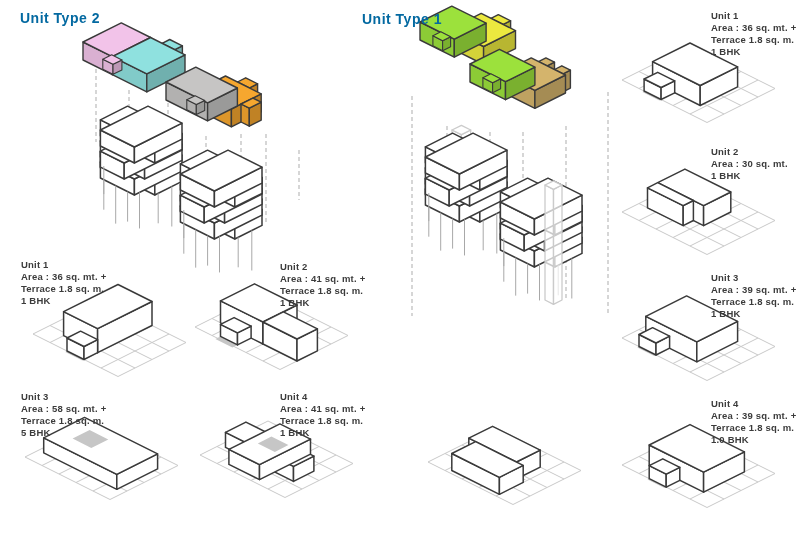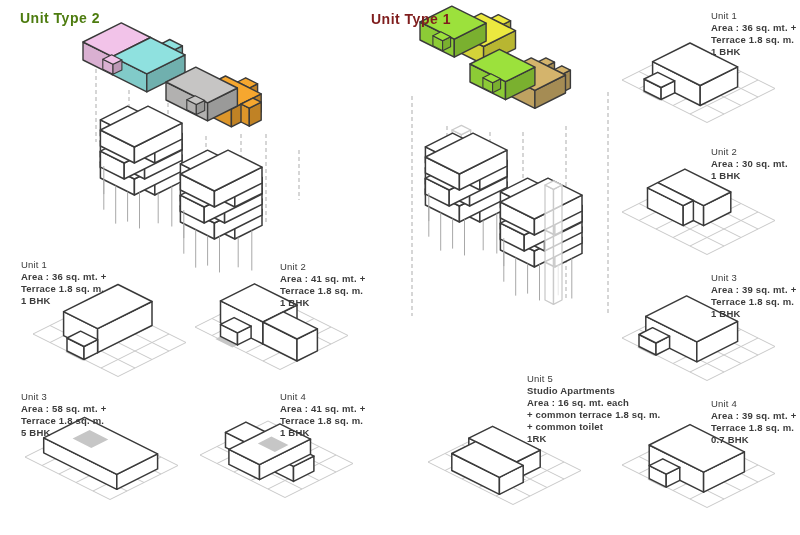--- a/index.html
+++ b/index.html
@@ -1,21 +1,21 @@
 <!DOCTYPE html>
 <html><head>
 <meta charset="utf-8">
 <style>
   html,body{margin:0;padding:0;background:#fff;}
   .canvas{position:relative;width:800px;height:535px;background:#ffffff;overflow:hidden;
           font-family:"Liberation Sans",sans-serif;}
   #scene{position:absolute;left:0;top:0;}
   .title{position:absolute;font-size:14px;font-weight:bold;letter-spacing:.5px;white-space:nowrap;}
   .uinfo{position:absolute;font-size:9.5px;font-weight:bold;line-height:12px;letter-spacing:.2px;white-space:nowrap;}
-  .uname{font-size:9.5px;font-weight:normal;}
+  .uname{font-size:9.5px;font-weight:bold;}
 </style>
 </head>
 <body>
 
 <div class="canvas">
 
   <svg id="scene" width="800" height="535">
       <g>
         <line x1="96" y1="62" x2="96" y2="142" stroke="#b5b5b5" stroke-width="1.1" stroke-dasharray="4,3"></line>
         <line x1="129" y1="90" x2="129" y2="170" stroke="#b5b5b5" stroke-width="1.1" stroke-dasharray="4,3"></line>
@@ -388,22 +388,22 @@
         <polygon points="468.8,455.2 516.4,479.0 516.4,462.0 468.8,438.2" fill="#ffffff" stroke="#3a3a3a" stroke-width="1.5" stroke-linejoin="round"></polygon>
         <polygon points="516.4,479.0 540.2,467.1 540.2,450.1 516.4,462.0" fill="#ffffff" stroke="#3a3a3a" stroke-width="1.5" stroke-linejoin="round"></polygon>
         <polygon points="468.8,438.2 516.4,462.0 540.2,450.1 492.6,426.3" fill="#ffffff" stroke="#3a3a3a" stroke-width="1.5" stroke-linejoin="round"></polygon>
         <polygon points="495.1,477.7 512.1,486.2 525.8,479.4 508.8,470.9" fill="#c6c6c6"></polygon>
         <polygon points="451.8,470.5 499.4,494.3 499.4,477.3 451.8,453.5" fill="#ffffff" stroke="#3a3a3a" stroke-width="1.5" stroke-linejoin="round"></polygon>
         <polygon points="499.4,494.3 523.2,482.4 523.2,465.4 499.4,477.3" fill="#ffffff" stroke="#3a3a3a" stroke-width="1.5" stroke-linejoin="round"></polygon>
         <polygon points="451.8,453.5 499.4,477.3 523.2,465.4 475.6,441.6" fill="#ffffff" stroke="#3a3a3a" stroke-width="1.5" stroke-linejoin="round"></polygon>
       </g>
     </svg>
 
-  <div class="title" style="left: 20px; top: 10px; color: #4d7c0f;">Unit Type 2</div>
-  <div class="title" style="left: 371px; top: 11px; color: #7f1d1d;">Unit Type 1</div>
+  <div class="title" style="left: 20px; top: 10px; color: #0369a1;">Unit Type 2</div>
+  <div class="title" style="left: 362px; top: 11px; color: #0369a1;">Unit Type 1</div>
 
   <div class="uinfo" style="left: 21px; top: 259px; color: rgb(59, 59, 59);">
     <div class="uname">Unit 1</div>
     <div>Area : 36 sq. mt. +</div>
     <div>Terrace 1.8 sq. m.</div>
     <div>1 BHK</div>
   </div>
   <div class="uinfo" style="left: 280px; top: 261px; color: rgb(59, 59, 59);">
     <div class="uname">Unit 2</div>
     <div>Area : 41 sq. mt. +</div>
@@ -437,24 +437,16 @@
   <div class="uinfo" style="left: 711px; top: 272px; color: rgb(59, 59, 59);">
     <div class="uname">Unit 3</div>
     <div>Area : 39 sq. mt. +</div>
     <div>Terrace 1.8 sq. m.</div>
     <div>1 BHK</div>
   </div>
   <div class="uinfo" style="left: 711px; top: 398px; color: rgb(59, 59, 59);">
     <div class="uname">Unit 4</div>
     <div>Area : 39 sq. mt. +</div>
     <div>Terrace 1.8 sq. m.</div>
-    <div>0.7 BHK</div>
-  </div>
-  <div class="uinfo" style="left: 527px; top: 373px; color: rgb(59, 59, 59);">
-    <div class="uname">Unit 5</div>
-    <div>Studio Apartments</div>
-    <div>Area : 16 sq. mt. each</div>
-    <div>+ common terrace 1.8 sq. m.</div>
-    <div>+ common toilet</div>
-    <div>1RK</div>
+    <div>1.0 BHK</div>
   </div>
 
 </div>
 
 </body></html>

